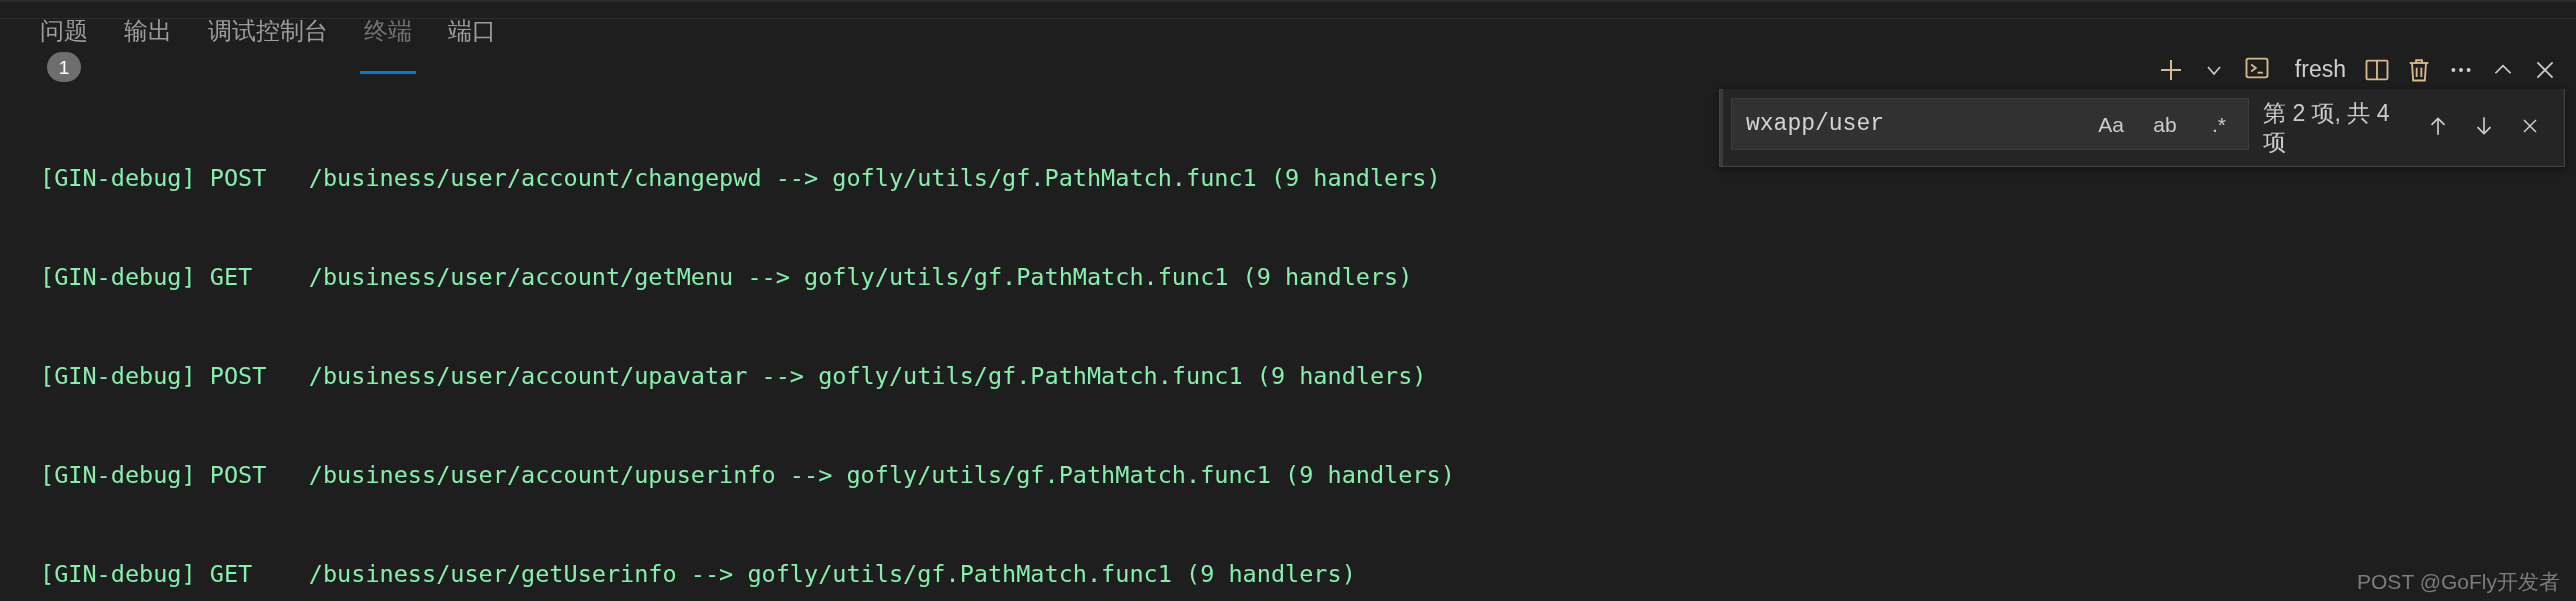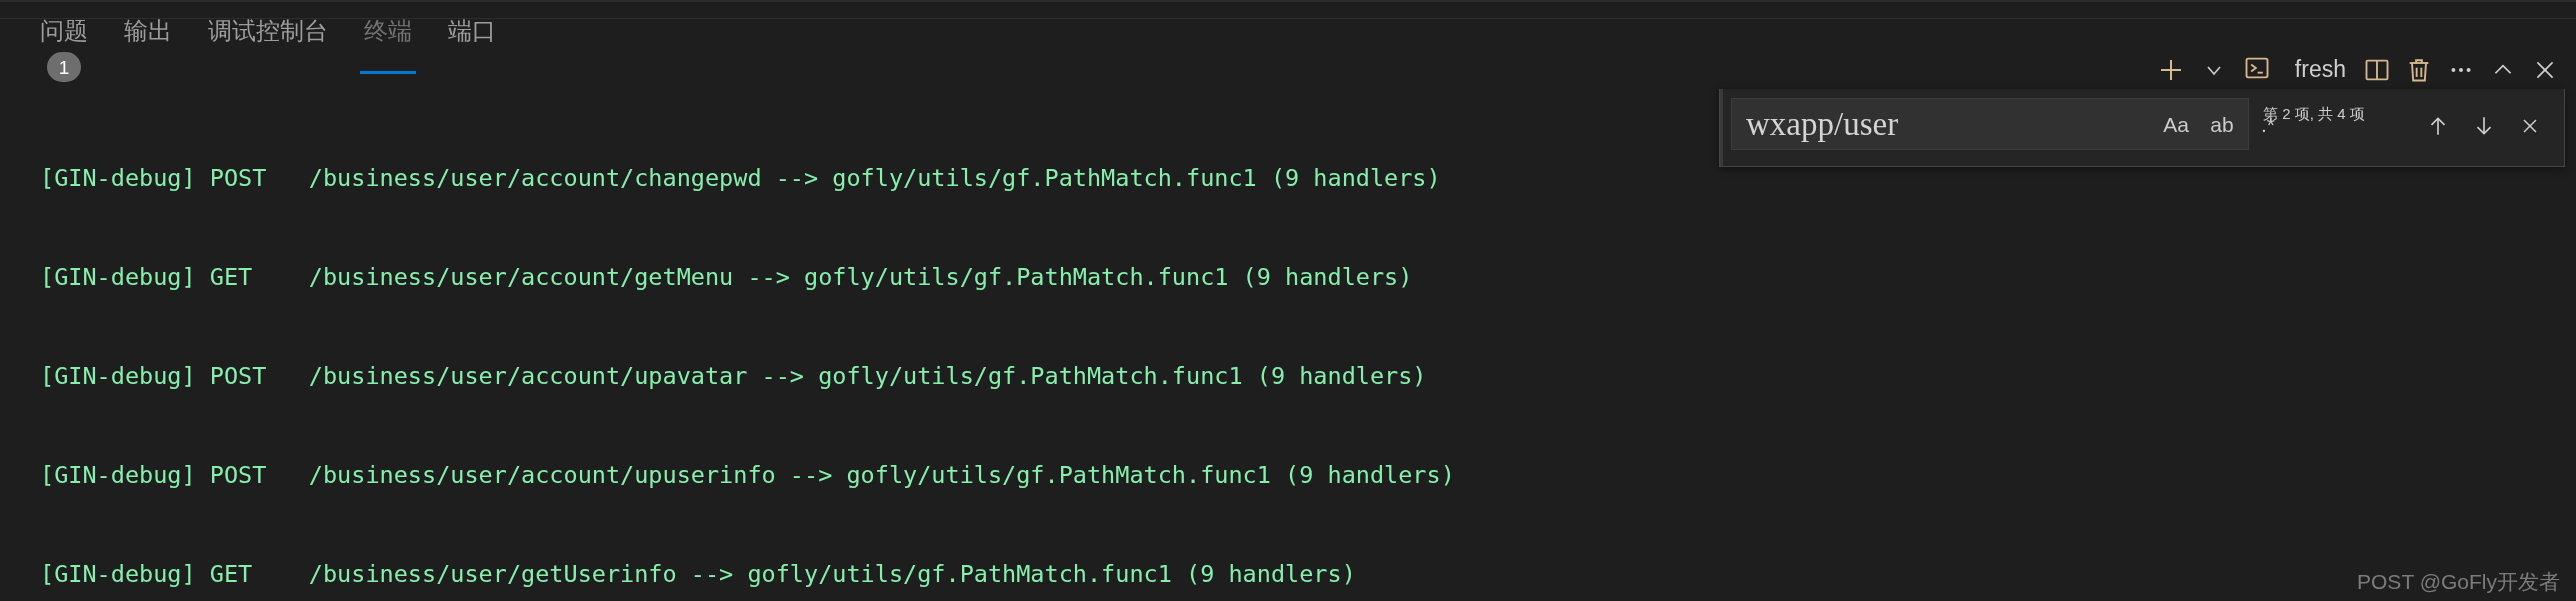--- a/index.html
+++ b/index.html
@@ -171,50 +171,50 @@
     display: flex;
     align-items: center;
     padding: 0 10px 0 14px;
   }
   .find-input {
     flex: 1;
     background: transparent;
     border: none;
     outline: none;
     color: #d4d4d4;
-    font-family: Liberation Serif, serif;
-    font-size: 33px;
+    font-family: Liberation Mono, monospace;
+    font-size: 23px;
     line-height: 1;
     padding: 0;
   }
   .find-toggles {
     display: flex;
     align-items: center;
-    gap: 8px;
+    gap: 16px;
     margin-left: 6px;
   }
   .ftog {
     display: flex;
     align-items: center;
     justify-content: center;
     width: 38px;
     height: 38px;
     color: #cccccc;
     font-size: 21px;
     line-height: 1;
     cursor: pointer;
     font-family: "Liberation Sans", sans-serif;
   }
   .ftog.wholeword { text-underline-offset: 4px; }
   .find-status {
     width: 152px;
     margin-left: 14px;
     margin-top: 1px;
     color: #cccccc;
-    font-size: 15px;
+    font-size: 23px;
     line-height: 29px;
     font-family: "Liberation Sans", sans-serif;
   }
   .find-navs {
     display: flex;
     align-items: center;
     gap: 4px;
     margin-left: 2px;
     margin-top: 8px;
   }

